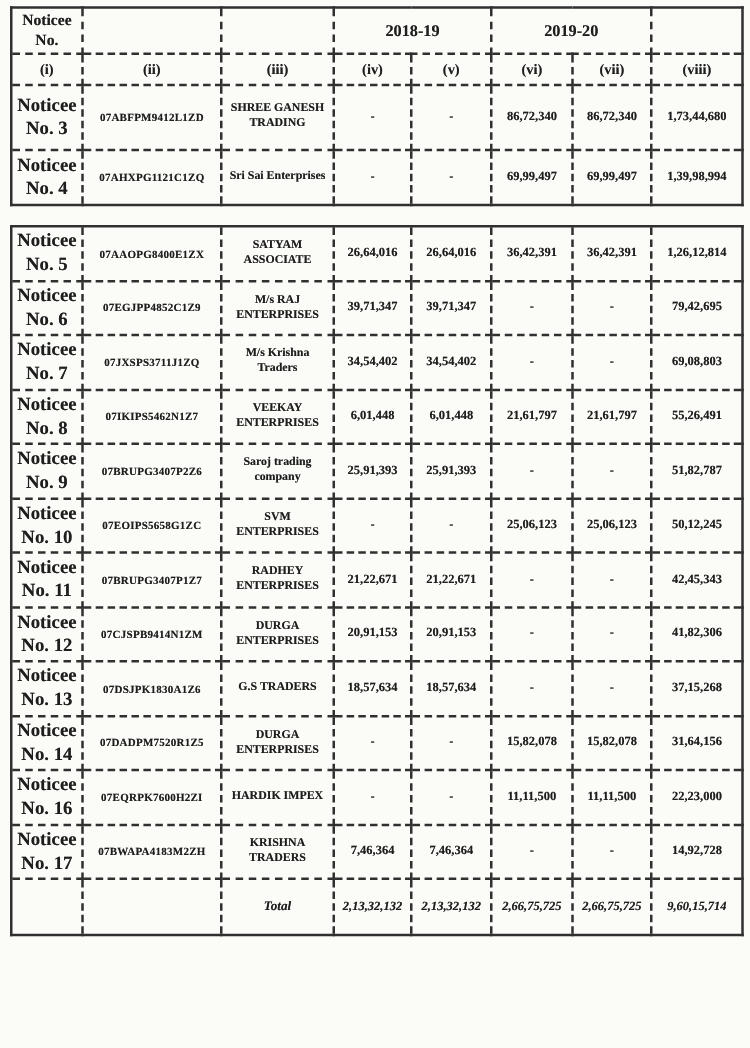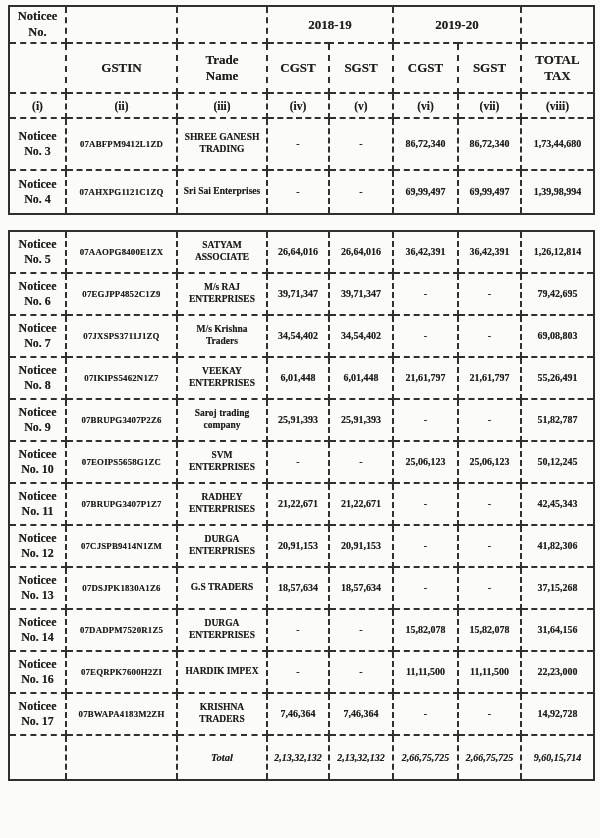--- a/index.html
+++ b/index.html
@@ -42,21 +42,21 @@
   col.c8 { width: 73px; }
 
   
   tr.h1 th { height: 33px; font-size: 13px; }
   tr.h1 th.th-notice { font-size: 12.5px; word-break: break-all; padding: 2px 4px; }
   tr.h2 th { height: 50px; font-size: 13px; }
   tr.h2 th.th-tname { padding: 2px 20px; }
   tr.h3 th { height: 25px; font-size: 11.5px; }
 
   
-  td.notice { font-size: 12px; }
+  td.notice { font-size: 15px; }
   td.gstin  { font-size: 8.8px; letter-spacing: 0.2px; }
   td.tname  { font-size: 9.5px; }
   td.num    { font-size: 10px; }
   .tbl1 tbody tr:nth-child(1) td { height: 52px; }
   .tbl1 tbody tr:nth-child(2) td { height: 44px; }
   .tbl2 td { height: 42px; }
   tr.total-row td { height: 45px; font-style: italic; }
   td.wrapnum { word-break: break-all; padding: 2px 6px; }
   td.total-label { font-size: 10.5px; }
 
@@ -80,30 +80,20 @@
     </colgroup>
     <thead>
       <tr class="h1">
         <th class="th-notice">Noticee No.</th>
         <th></th>
         <th></th>
         <th colspan="2">2018-19</th>
         <th colspan="2">2019-20</th>
         <th></th>
       </tr>
-      <tr class="h2">
-        <th></th>
-        <th>GSTIN</th>
-        <th class="th-tname">Trade Name</th>
-        <th>CGST</th>
-        <th>SGST</th>
-        <th>CGST</th>
-        <th>SGST</th>
-        <th>TOTAL TAX</th>
-      </tr>
       <tr class="h3">
         <th>(i)</th>
         <th>(ii)</th>
         <th>(iii)</th>
         <th>(iv)</th>
         <th>(v)</th>
         <th>(vi)</th>
         <th>(vii)</th>
         <th>(viii)</th>
       </tr>

